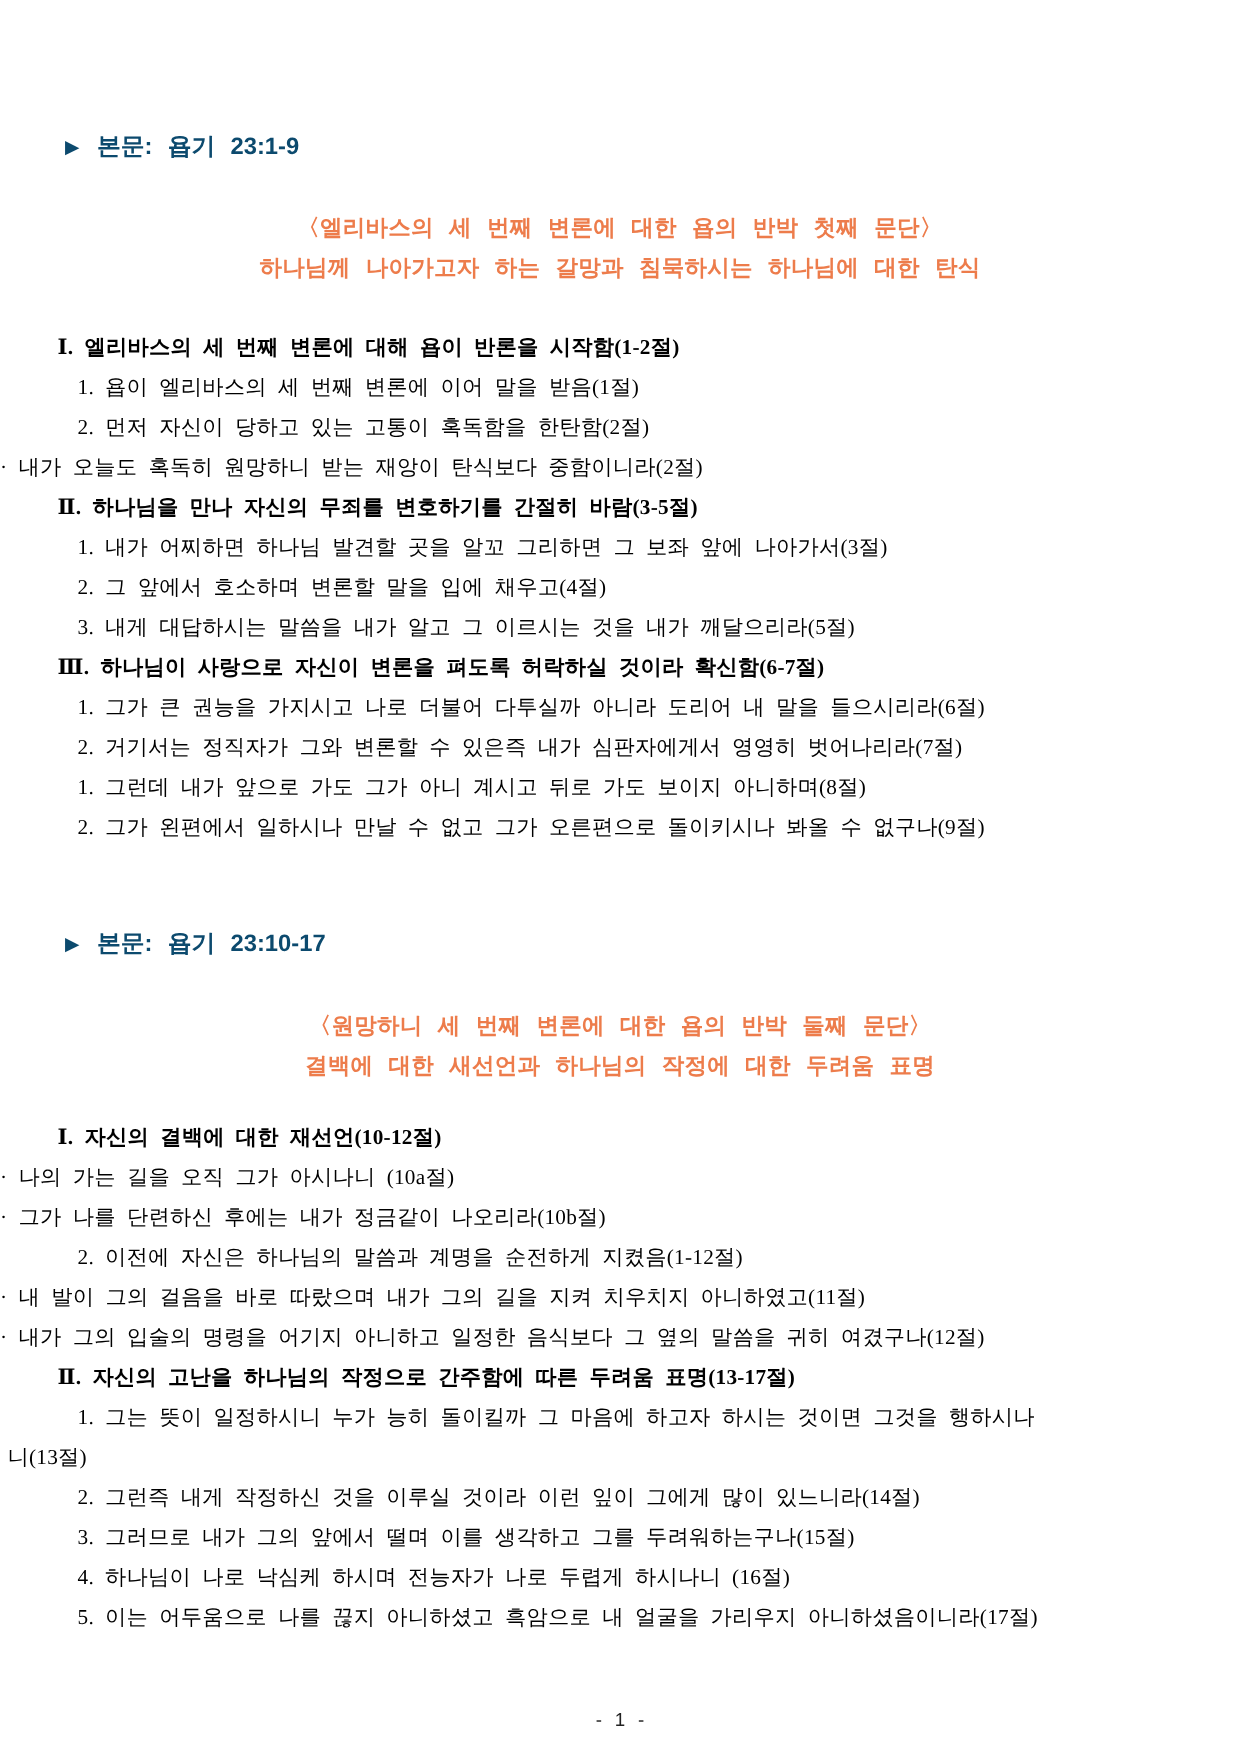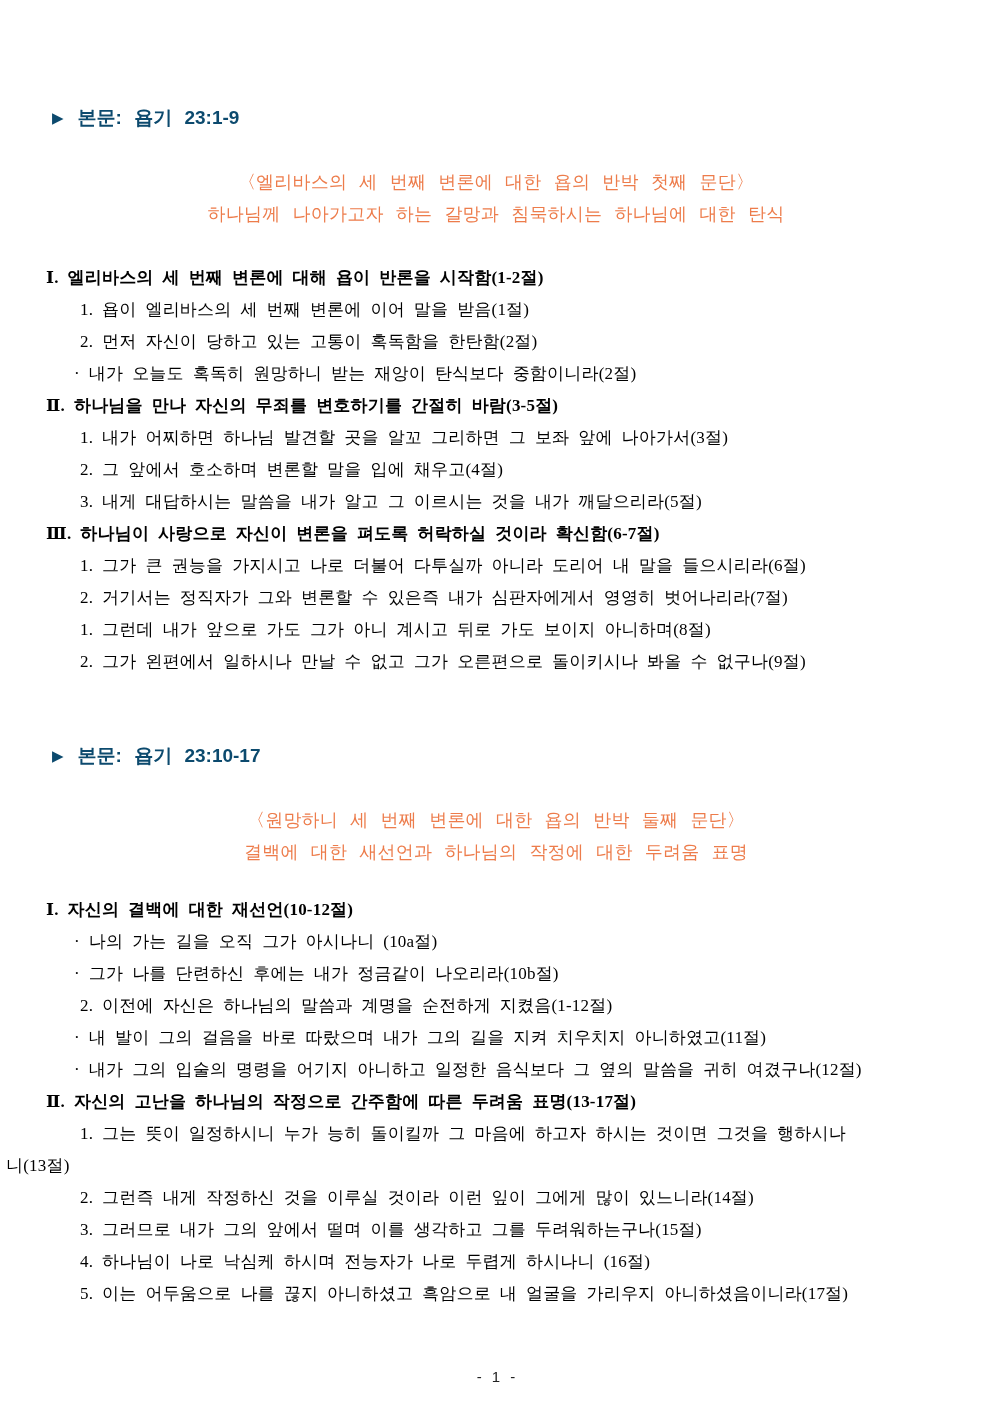--- a/index.html
+++ b/index.html
@@ -20,37 +20,37 @@
     font-family:"Liberation Sans","DejaVu Sans",sans-serif;
     font-weight:bold; font-size:19px; line-height:24px; color:#0c4a6e;
     word-spacing:7px; white-space:nowrap;
   }
   .passage-1 { top:106px; }
   .passage-2 { top:744px; }
   .passage .marker { font-size:15px; margin-right:14px; vertical-align:1px; }
   .subtitle {
     position:absolute; left:0; width:992px; text-align:center;
     font-family:"Liberation Sans","DejaVu Sans",sans-serif;
-    font-weight:normal; font-size:18px; line-height:32px;
+    font-weight:bold; font-size:18px; line-height:32px;
     color:var(--subtitle-orange,#ed7c4b);
     word-spacing:7px; letter-spacing:0.2px;
   }
   .subtitle-1 { top:166px; }
   .subtitle-2 { top:804px; }
   .outline {
     position:absolute; left:0; width:992px;
     font-size:17px; line-height:32px;
     word-spacing:4.5px; letter-spacing:0.2px;
   }
   .outline-1 { top:262px; }
   .outline-2 { top:894px; }
   .line { white-space:nowrap; }
   .line.heading { font-weight:bold; padding-left:46px; }
-  .line.item { padding-left:80px; }
-  .line.bullet { padding-left:74px; }
+  .line.item { padding-left:62px; }
+  .line.bullet { }
   .line.continuation { padding-left:6px; }
   .page-footer {
     position:absolute; bottom:18px; left:0; width:992px; text-align:center;
     font-family:"Liberation Sans","DejaVu Sans",sans-serif;
     font-size:15px; color:#222; word-spacing:6px;
   }
 </style>
 </head>
 <body>
 

